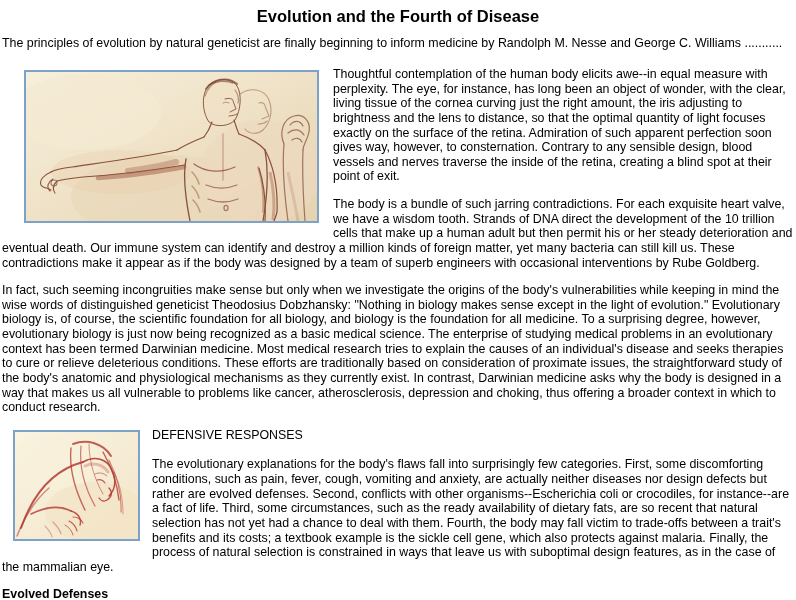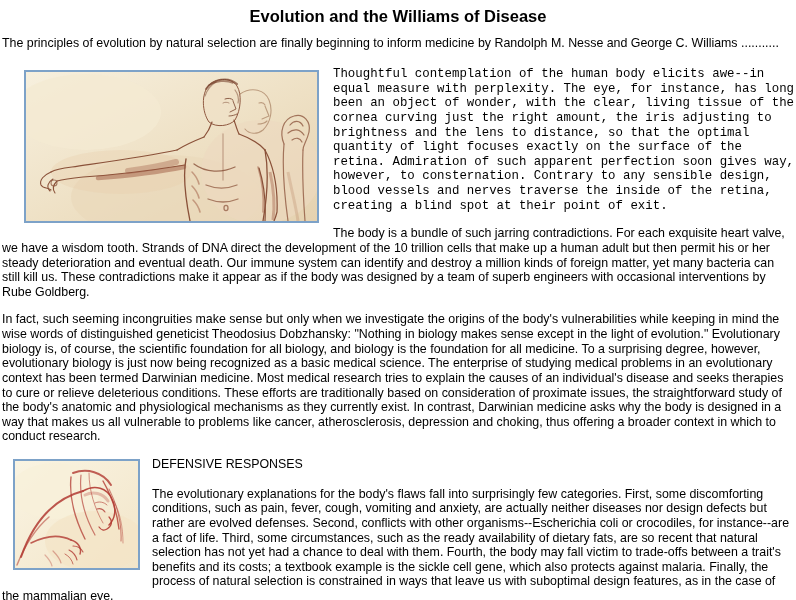--- a/index.html
+++ b/index.html
@@ -8,40 +8,40 @@
     font-family: "Liberation Sans", sans-serif;
     font-size: 12.4px; line-height: 1.18; color: #000;
   }
   .page { padding: 0 2px; width: 792px; }
   .title {
     text-align: center; font-weight: bold; font-size: 16.5px;
     margin: 7px 0 10px;
   }
   .byline { margin: 0 0 16px; }
   .para { margin: 0 0 13px; }
-  .para.first { margin-top: 4px; font-family: Liberation Mono, monospace; }
+  .para.first { margin-top: 4px; }
   .sect-head { text-align: left; margin: 2px 0 15px; }
   .subhead { font-weight: bold; margin: 10px 0 13px; }
   .figwrap {
     float: left; display: block;
     border: 2px solid #7da2c8; background: #f4ecd8;
     font-size: 0; line-height: 0;
   }
   .fig1 { margin: 3px 14px 9px 22px; }
   .fig2 { margin: 2px 12px 8px 11px; }
   svg { display: block; }
 </style>
 </head>
 <body>
 
 <div class="page">
 
-  <div class="title">Evolution and the Williams of Disease</div>
+  <div class="title">Evolution and the Fourth of Disease</div>
 
-  <div class="byline">The principles of evolution by natural selection are finally beginning to inform medicine by Randolph M. Nesse and George C. Williams ...........</div>
+  <div class="byline">The principles of evolution by natural geneticist are finally beginning to inform medicine by Randolph M. Nesse and George C. Williams ...........</div>
 
   <div class="sect">
     <span class="figwrap fig1">
       <svg width="291" height="149" viewBox="0 0 291 149">
         <defs>
           <linearGradient id="bg1" x1="0" y1="0" x2="1" y2="1">
             <stop offset="0" stop-color="#f7f0de"></stop>
             <stop offset="0.55" stop-color="#eee0c4"></stop>
             <stop offset="1" stop-color="#e5d2b0"></stop>
           </linearGradient>

